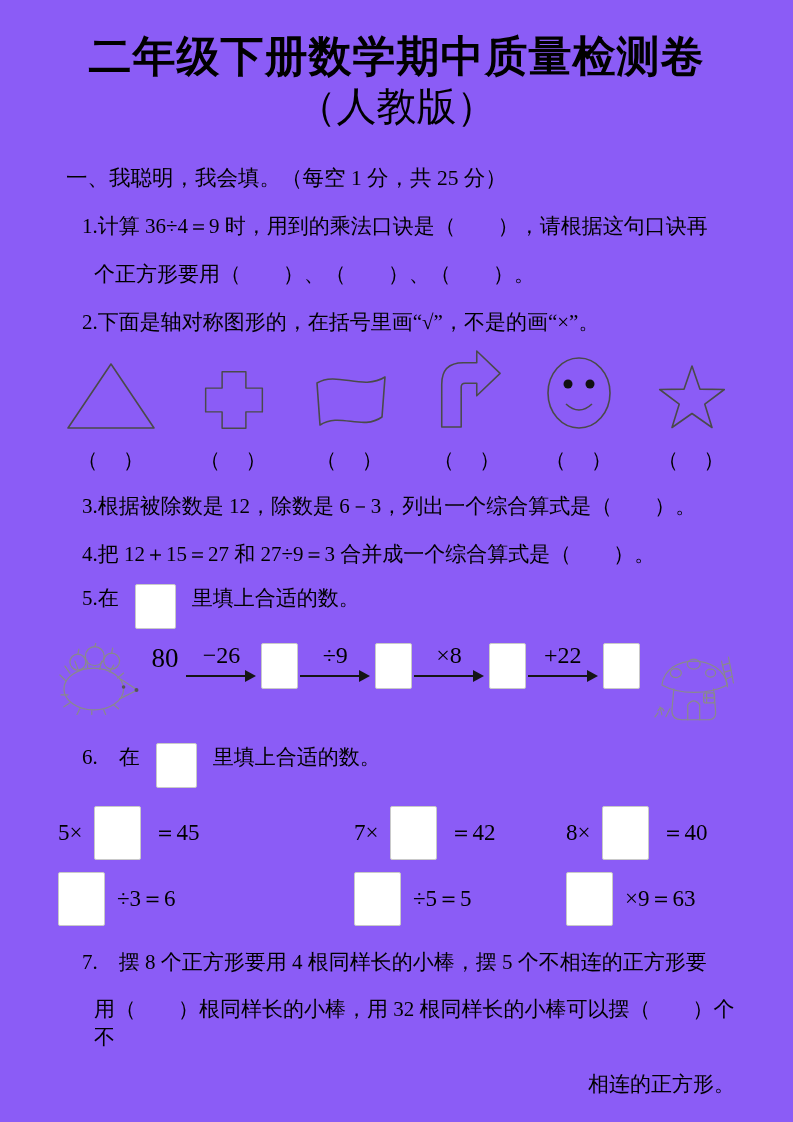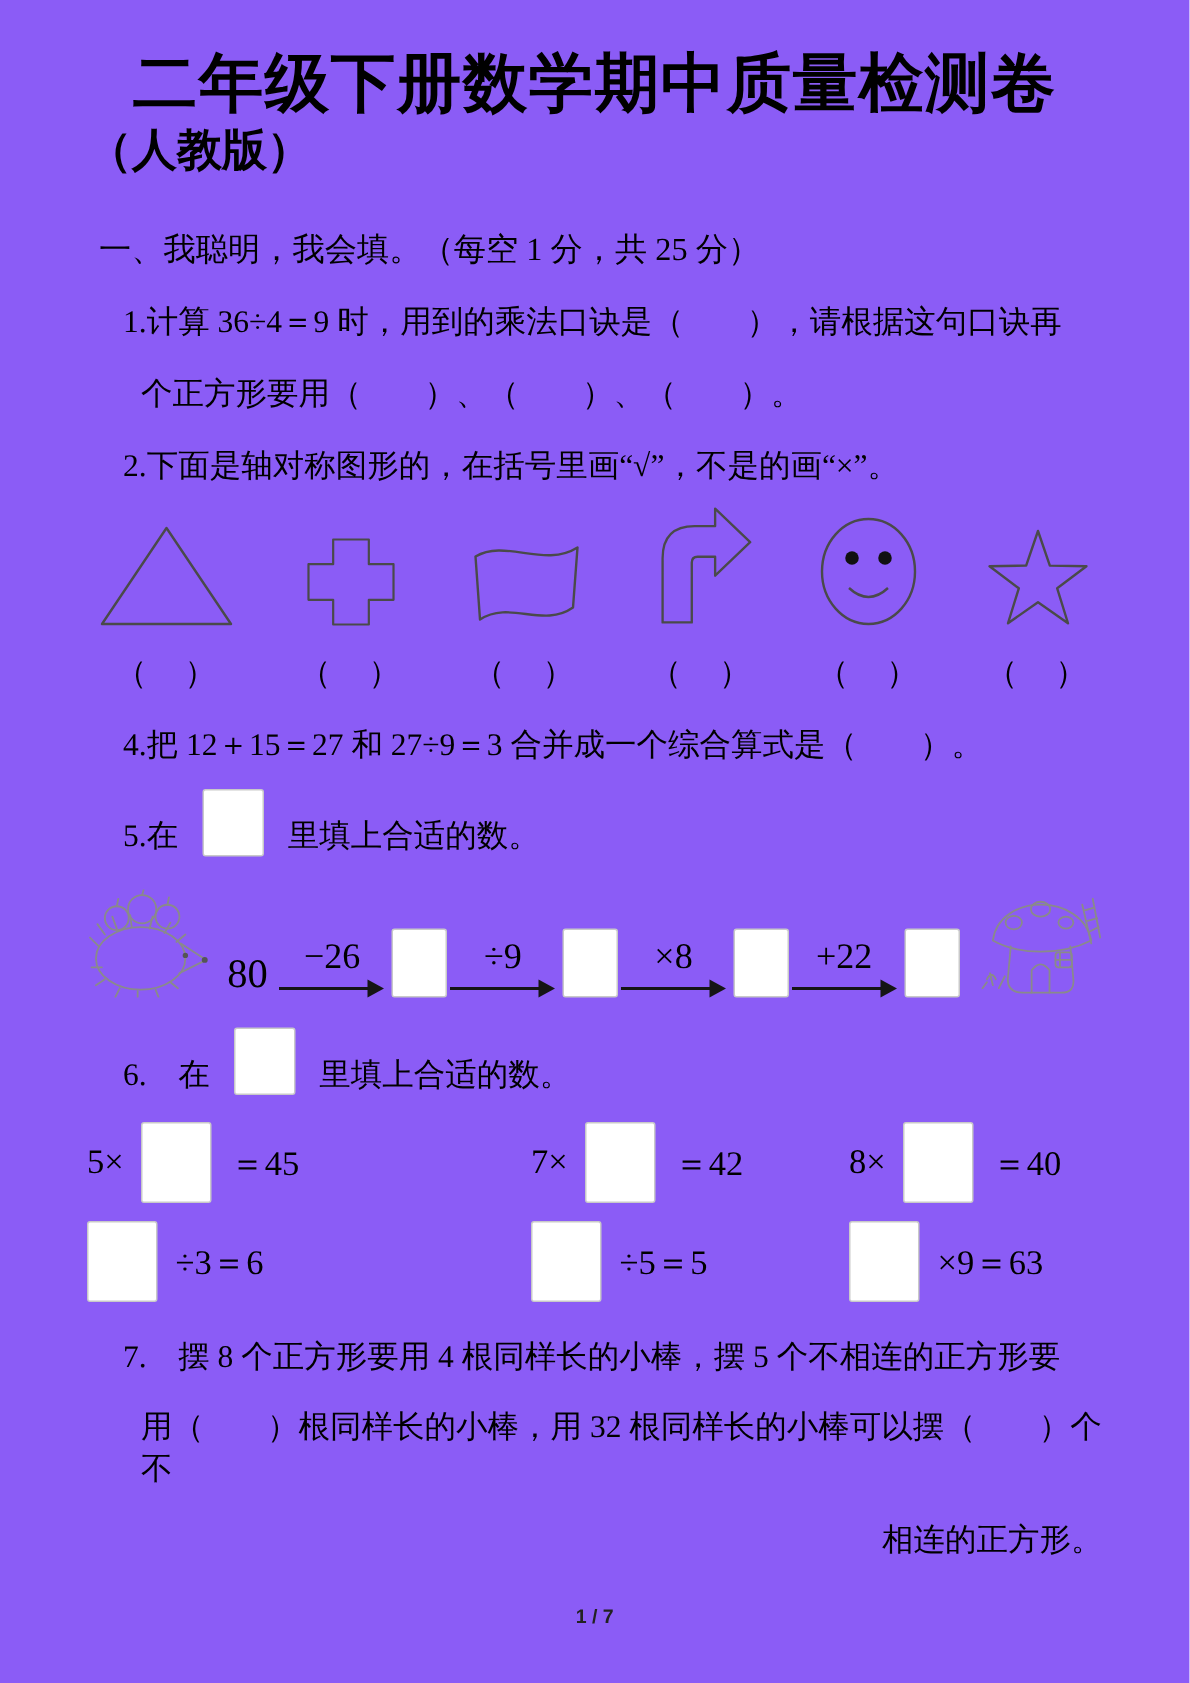--- a/index.html
+++ b/index.html
@@ -1,45 +1,45 @@
 <!DOCTYPE html>
 <html><head>
 <meta charset="utf-8">
 <style>
   * { margin:0; padding:0; box-sizing:border-box; }
   html,body { background:#fff; }
   body { width:793px; height:1122px; font-family:"Liberation Serif","DejaVu Serif",serif; color:#000; }
   .page { position:relative; width:793px; height:1122px; background:#8b5cf6; padding:0 58px; overflow:hidden; }
 
   .title { margin-top:30px; text-align:center; font-size:43px; font-weight:bold; letter-spacing:1px; line-height:1.25; }
-  .subtitle { text-align:left; font-size:30px; font-weight:bold; line-height:1.15; }
+  .subtitle { text-align:center; font-size:40px; font-weight:normal; line-height:1.15; }
 
   .heading { margin-top:34px; padding-left:8px; font-size:21.5px; line-height:28px; }
   .q { font-size:21px; line-height:28px; }
   .indent1 { padding-left:24px; }
   .indent2 { padding-left:36px; }
   .mt { margin-top:20px; }
 
   
   .shapes-row { margin-top:14px; display:flex; justify-content:space-between; padding:0 6px; }
   .shape-col { display:flex; flex-direction:column; align-items:center; justify-content:flex-end; }
   .shape-box { height:82px; display:flex; align-items:flex-end; justify-content:center; }
   .shape-col svg { display:block; }
   .paren-blank { margin-top:14px; font-size:21px; letter-spacing:2px; }
 
   
   .fill-box { display:inline-block; width:37px; height:46px; border:1.5px solid #c9c9c9; border-radius:2px; background:#fff; vertical-align:middle; }
   .fill-box.inline-q { width:41px; height:45px; margin:0 16px; }
   .fill-box.eq { width:47px; height:54px; margin:0 12px; }
   .fill-box.flow { margin-left:3px; }
 
-  .inline-row { display:flex; align-items:flex-end; margin-top:16px; }
-
-  
-  .flow-row { margin-top:14px; display:flex; align-items:flex-end; }
+  .inline-row { display:flex; align-items:flex-start; margin-top:16px; }
+
+  
+  .flow-row { margin-top:14px; display:flex; align-items:flex-start; }
   .flow-num { font-size:27px; margin:0 6px 0 10px; }
   .flow-step { display:inline-flex; flex-direction:column; align-items:center; margin:0 2px; }
   .flow-op { font-size:24px; line-height:1; margin-bottom:3px; }
   .flow-arrow { display:block; width:70px; height:12px; position:relative; }
   .flow-arrow::before { content:""; position:absolute; left:0; top:5px; width:61px; height:2px; background:#151515; }
   .flow-arrow::after { content:""; position:absolute; right:0; top:0; width:0; height:0; border-left:11px solid #151515; border-top:6px solid transparent; border-bottom:6px solid transparent; }
 
   
   .eq-row { display:flex; align-items:center; font-size:23px; }
   .eq-row1 { margin-top:18px; }
@@ -116,20 +116,21 @@
     <div class="shape-col">
       <div class="shape-box">
         <svg width="74" height="70" viewBox="0 0 72 70">
           <polygon class="ln" points="36,4 43.9,27.1 68.3,27.5 48.8,42.2 56,65.5 36,51.5 16,65.5 23.2,42.2 3.7,27.5 28.1,27.1"></polygon>
         </svg>
       </div>
       <div class="paren-blank">（　）</div>
     </div>
   </div>
 
+  <p class="q indent1" style="margin-top:18px;">3.根据被除数是 12，除数是 6－3，列出一个综合算式是（　　）。</p>
   <p class="q indent1" style="margin-top:20px;">4.把 12＋15＝27 和 27÷9＝3 合并成一个综合算式是（　　）。</p>
 
   <div class="q indent1 inline-row">
     <span>5.在</span>
     <span class="fill-box inline-q"></span>
     <span>里填上合适的数。</span>
   </div>
 
   <div class="flow-row">
     <svg width="84" height="72" viewBox="0 0 84 72">

